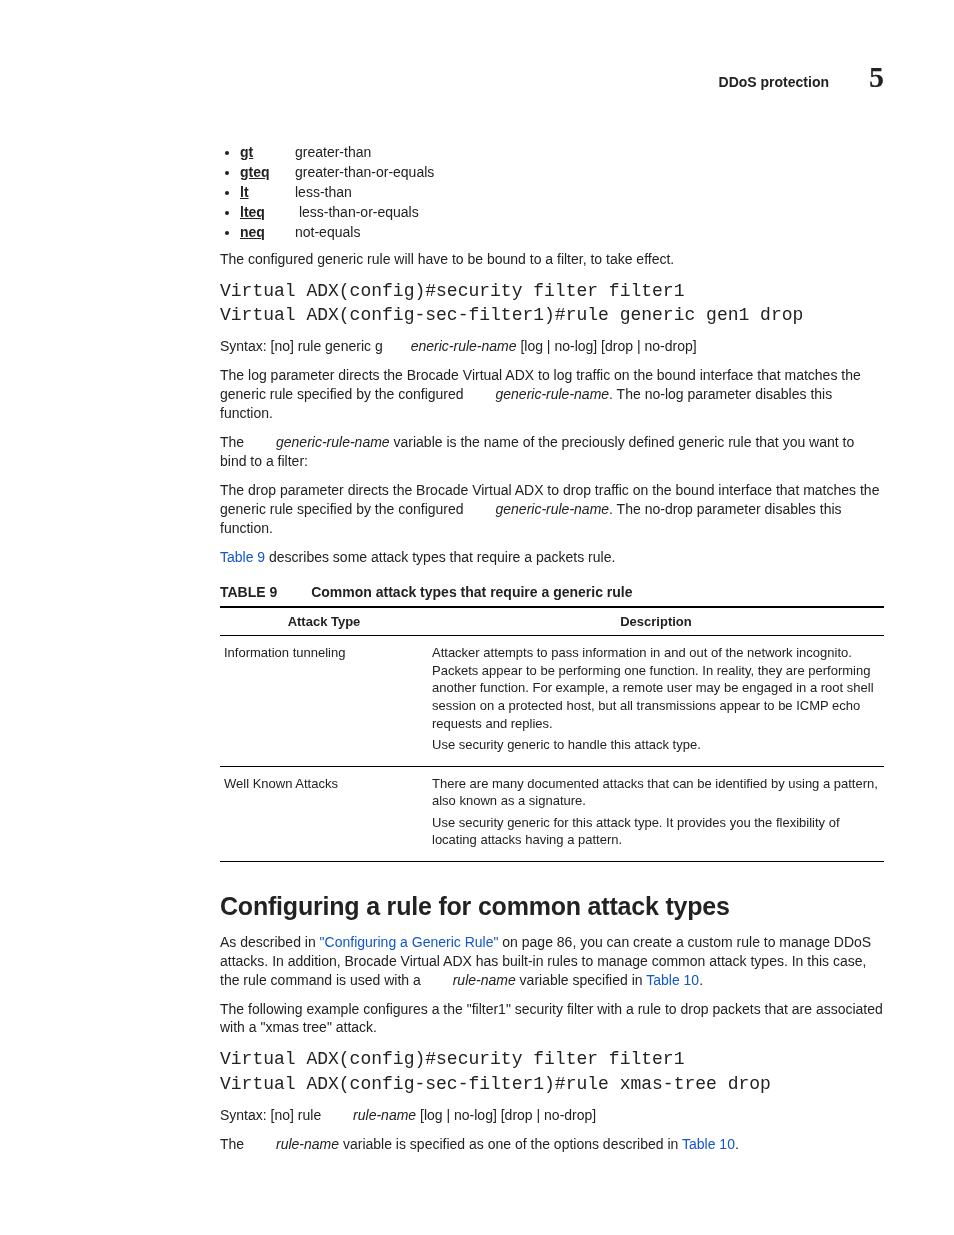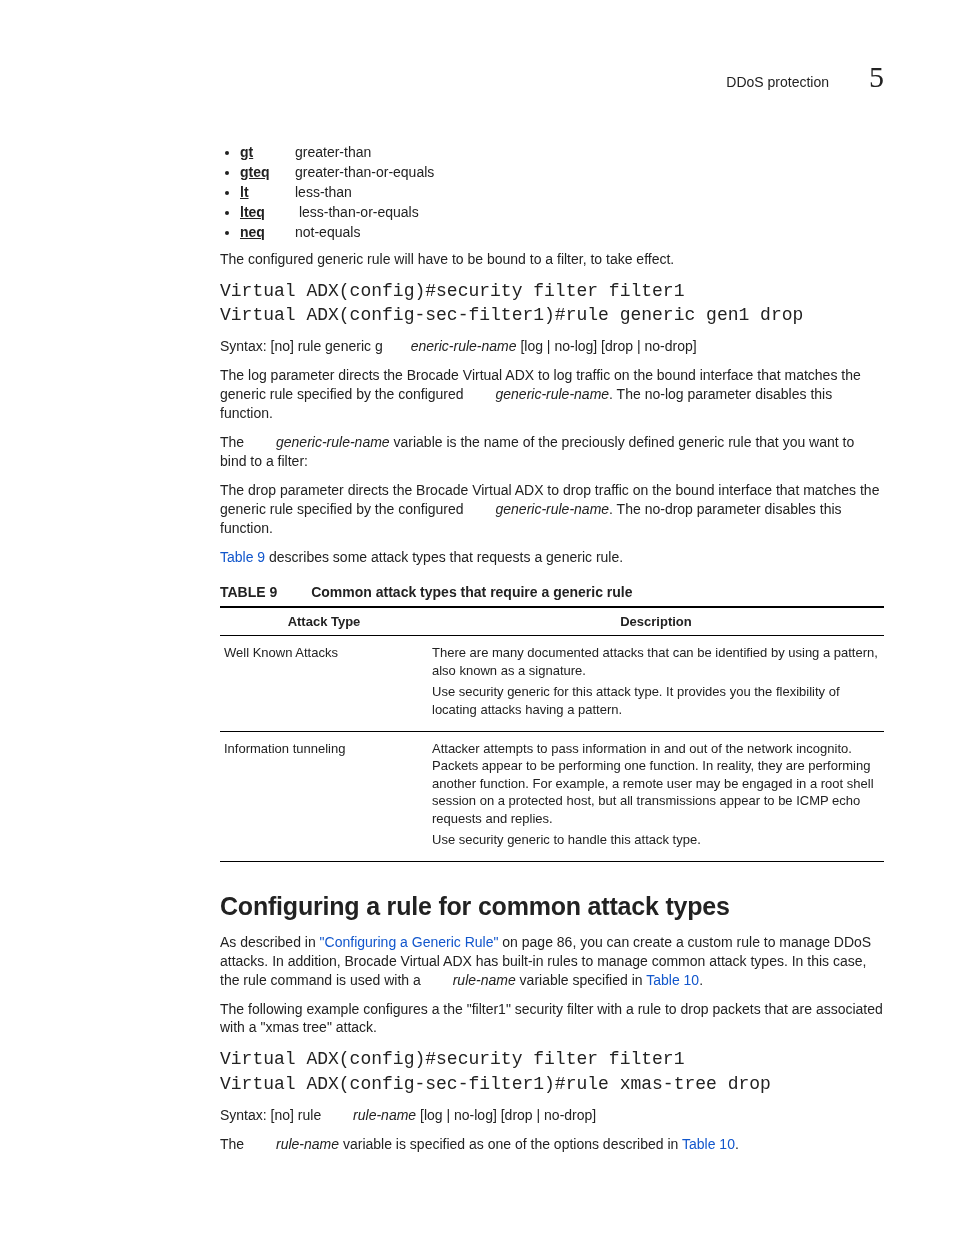--- a/index.html
+++ b/index.html
@@ -14,20 +14,21 @@
   .page {
     padding: 60px 70px 60px 90px;
     box-sizing: border-box;
   }
   .runhead {
     display: flex;
     justify-content: flex-end;
     align-items: baseline;
     gap: 40px;
     margin-bottom: 50px;
+    font-weight: bold;
   }
   .runhead-chap  { font-size: 30px; font-family: Georgia, "Times New Roman", serif; }
   .content { margin-left: 130px; }
   ul.oplist { list-style: disc; padding-left: 20px; margin: 0 0 10px; }
   ul.oplist li { margin: 4px 0; }
   .op-term { display: inline-block; width: 55px; font-weight: bold; text-decoration: underline; }
   p { margin: 10px 0; line-height: 1.35; }
   .code {
     font-family: "Courier New", Courier, monospace;
     white-space: pre;
@@ -106,48 +107,48 @@
 
     <p>
       <span>The </span><span class="i">generic-rule-name</span><span> variable is the name of the preciously defined generic rule that you want to bind to a filter:</span>
     </p>
 
     <p>
       <span>The </span><span class="b">drop</span><span> parameter directs the Brocade Virtual ADX to drop traffic on the bound interface that matches the generic rule specified by the configured </span><span class="i">generic-rule-name</span><span>. The </span><span class="b">no-drop</span><span> parameter disables this function.</span>
     </p>
 
     <p>
-      <span class="link">Table 9</span><span> describes some attack types that requests a generic rule.</span>
+      <span class="link">Table 9</span><span> describes some attack types that require a packets rule.</span>
     </p>
 
     <div class="table-caption">
       <span class="tbl-label">TABLE 9</span>
       <span class="tbl-title">Common attack types that require a generic rule</span>
     </div>
 
     <table class="attack">
       <thead>
         <tr>
           <th>Attack Type</th>
           <th>Description</th>
         </tr>
       </thead>
       <tbody>
         <tr>
+          <td class="col-type">Information tunneling</td>
+          <td>
+            <div class="cell-p">Attacker attempts to pass information in and out of the network incognito. Packets appear to be performing one function. In reality, they are performing another function. For example, a remote user may be engaged in a root shell session on a protected host, but all transmissions appear to be ICMP echo requests and replies.</div>
+            <div class="cell-p">Use security generic to handle this attack type.</div>
+          </td>
+        </tr>
+        <tr>
           <td class="col-type">Well Known Attacks</td>
           <td>
             <div class="cell-p">There are many documented attacks that can be identified by using a pattern, also known as a signature.</div>
             <div class="cell-p">Use security generic for this attack type. It provides you the flexibility of locating attacks having a pattern.</div>
-          </td>
-        </tr>
-        <tr>
-          <td class="col-type">Information tunneling</td>
-          <td>
-            <div class="cell-p">Attacker attempts to pass information in and out of the network incognito. Packets appear to be performing one function. In reality, they are performing another function. For example, a remote user may be engaged in a root shell session on a protected host, but all transmissions appear to be ICMP echo requests and replies.</div>
-            <div class="cell-p">Use security generic to handle this attack type.</div>
           </td>
         </tr>
       </tbody>
     </table>
 
     <h2 class="section">Configuring a rule for common attack types</h2>
 
     <p>
       <span>As described in </span><span class="link">"Configuring a Generic Rule"</span><span> on page 86, you can create a custom rule to manage DDoS attacks. In addition, Brocade Virtual ADX has built-in rules to manage common attack types. In this case, the </span><span class="b">rule</span><span> command is used with a </span><span class="i">rule-name</span><span> variable specified in </span><span class="link">Table 10</span><span>.</span>
     </p>

